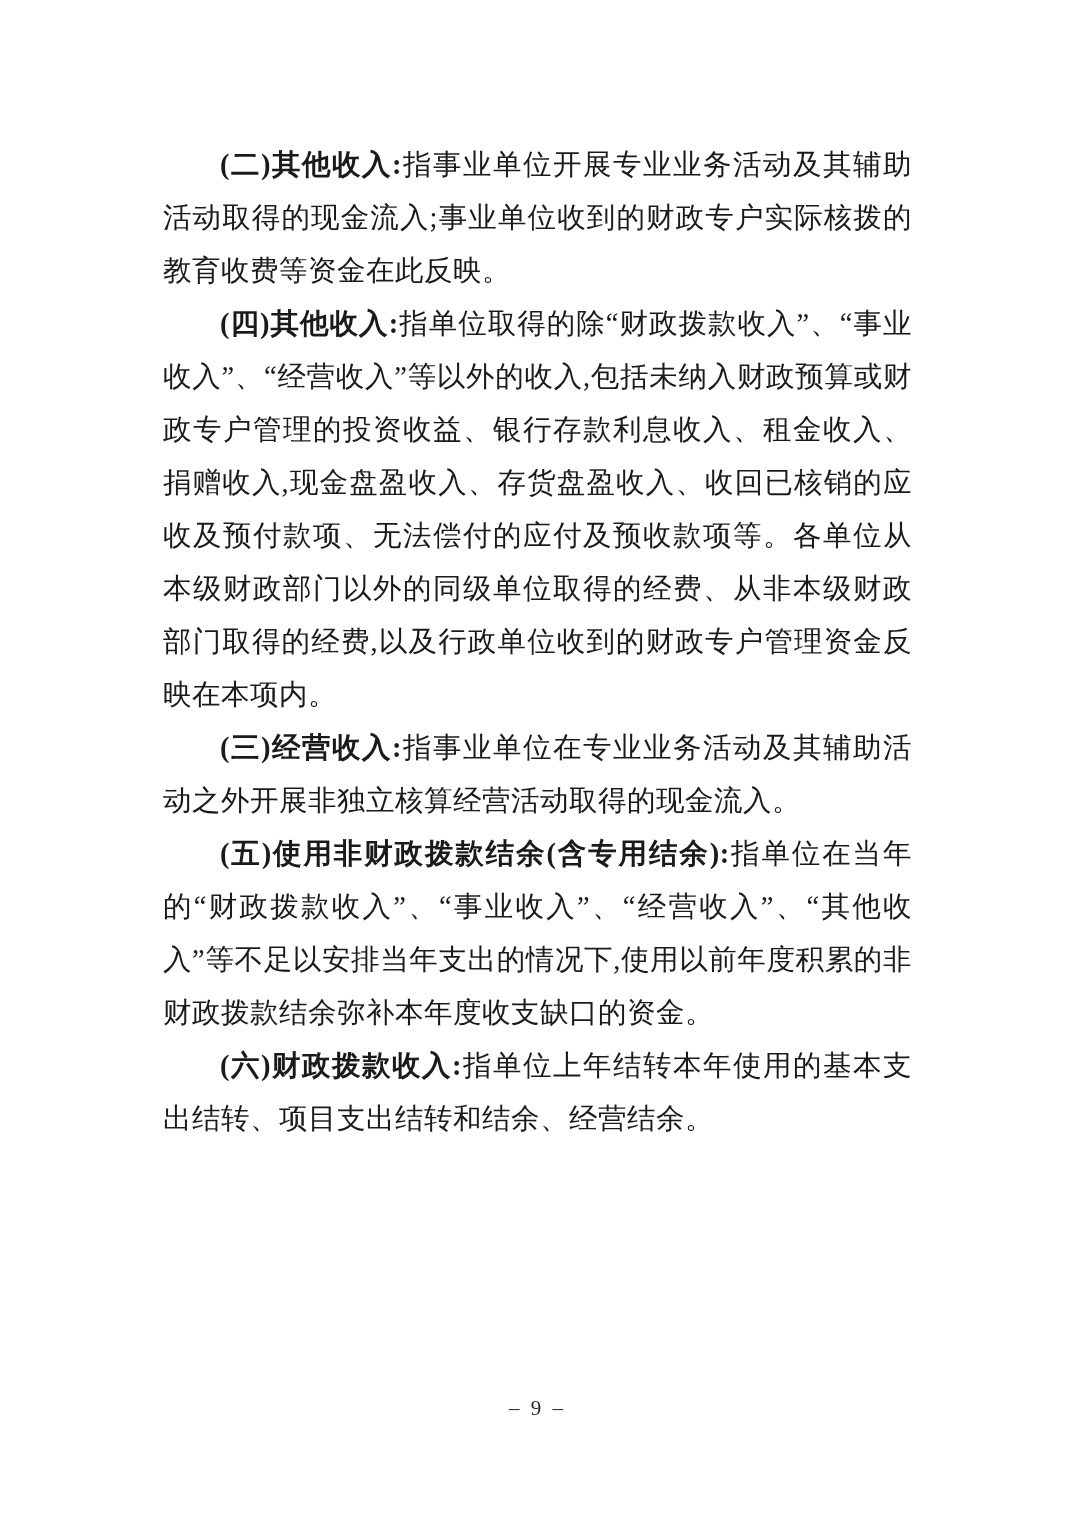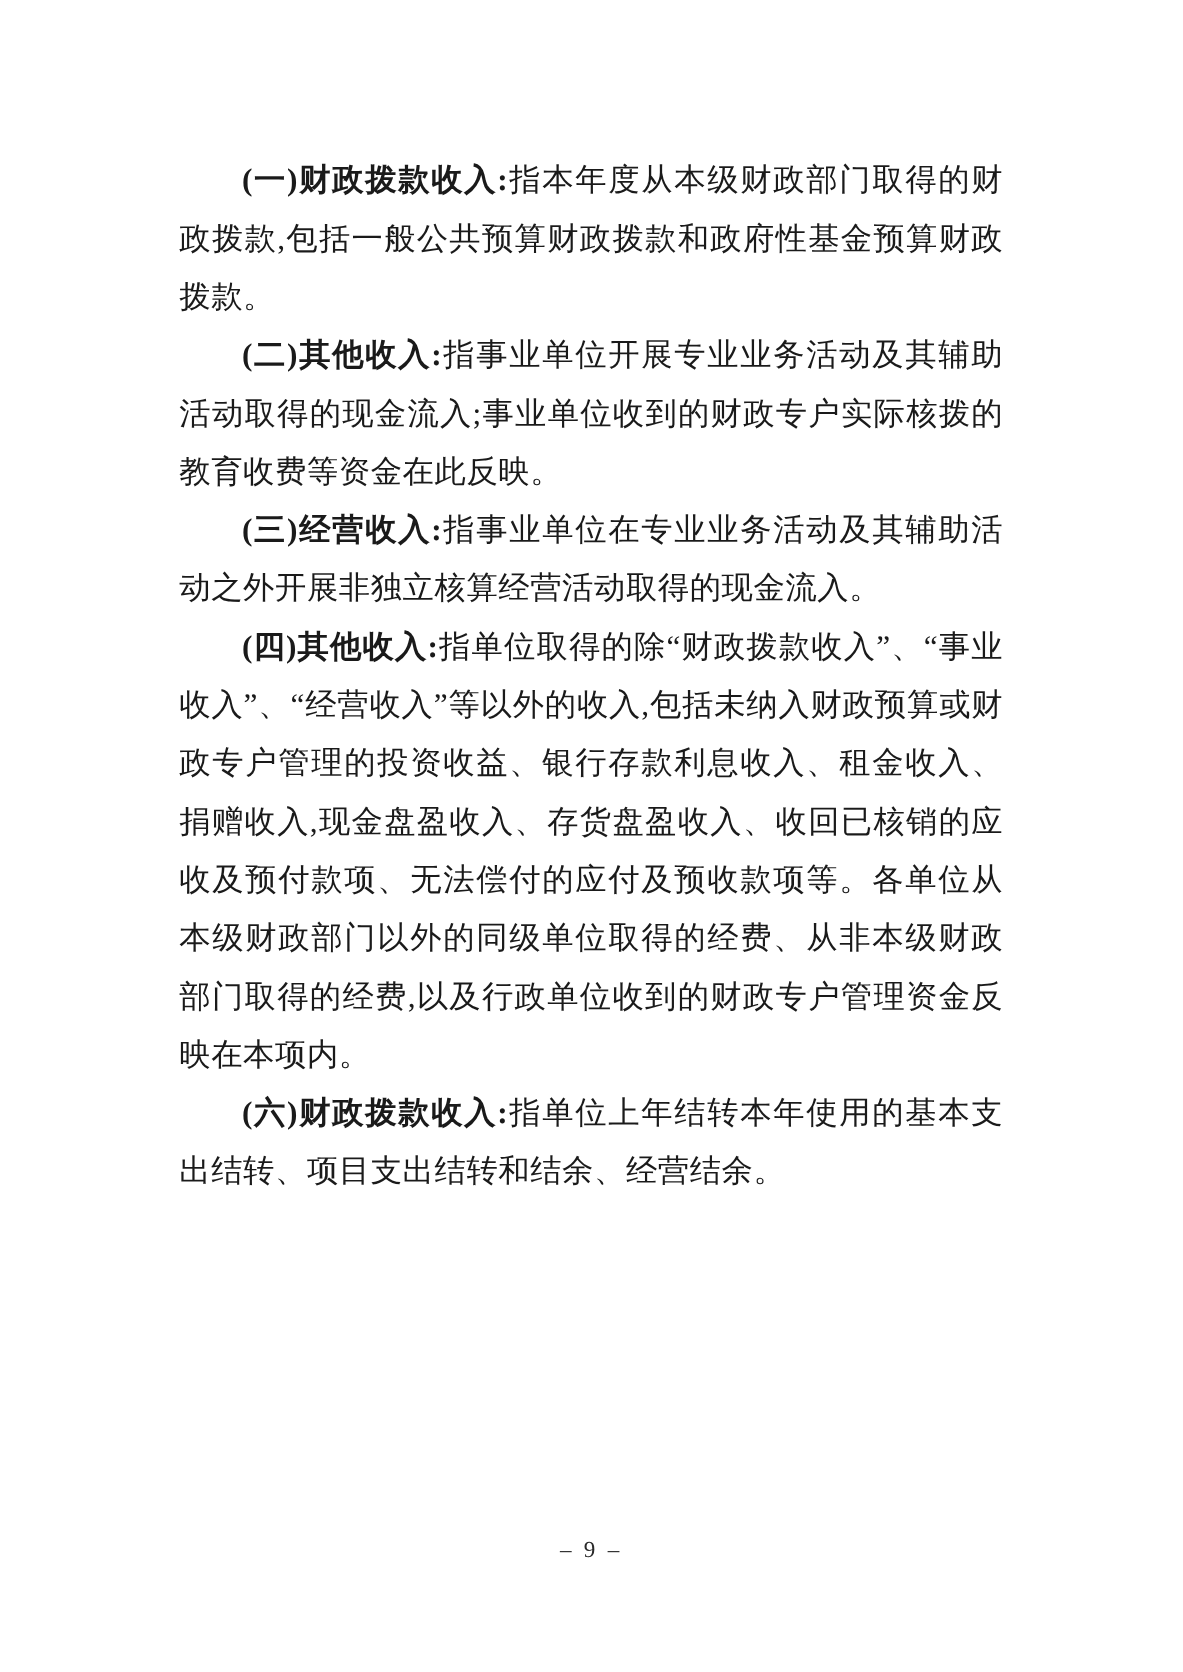--- a/index.html
+++ b/index.html
@@ -48,27 +48,27 @@
     letter-spacing: 3px;
     color: #2a2a2a;
   }
 </style>
 </head>
 <body>
 
 <div class="page">
   <div class="content">
 
-    <p class="para"><span class="label">(一)财政拨款收入:</span><span>指本年度从本级财政部门取得的财政拨款,包括一般公共预算财政拨款和政府性基金预算财政拨款。</span></p>
 
     <p class="para"><span class="label">(二)其他收入:</span><span>指事业单位开展专业业务活动及其辅助活动取得的现金流入;事业单位收到的财政专户实际核拨的教育收费等资金在此反映。</span></p>
 
+    <p class="para"><span class="label">(四)其他收入:</span><span>指单位取得的除“财政拨款收入”、“事业收入”、“经营收入”等以外的收入,包括未纳入财政预算或财政专户管理的投资收益、银行存款利息收入、租金收入、捐赠收入,现金盘盈收入、存货盘盈收入、收回已核销的应收及预付款项、无法偿付的应付及预收款项等。各单位从本级财政部门以外的同级单位取得的经费、从非本级财政部门取得的经费,以及行政单位收到的财政专户管理资金反映在本项内。</span></p>
+
     <p class="para"><span class="label">(三)经营收入:</span><span>指事业单位在专业业务活动及其辅助活动之外开展非独立核算经营活动取得的现金流入。</span></p>
 
-    <p class="para"><span class="label">(四)其他收入:</span><span>指单位取得的除“财政拨款收入”、“事业收入”、“经营收入”等以外的收入,包括未纳入财政预算或财政专户管理的投资收益、银行存款利息收入、租金收入、捐赠收入,现金盘盈收入、存货盘盈收入、收回已核销的应收及预付款项、无法偿付的应付及预收款项等。各单位从本级财政部门以外的同级单位取得的经费、从非本级财政部门取得的经费,以及行政单位收到的财政专户管理资金反映在本项内。</span></p>
-
+    <p class="para"><span class="label">(五)使用非财政拨款结余(含专用结余):</span><span>指单位在当年的“财政拨款收入”、“事业收入”、“经营收入”、“其他收入”等不足以安排当年支出的情况下,使用以前年度积累的非财政拨款结余弥补本年度收支缺口的资金。</span></p>
 
     <p class="para"><span class="label">(六)财政拨款收入:</span><span>指单位上年结转本年使用的基本支出结转、项目支出结转和结余、经营结余。</span></p>
 
   </div>
 
   <div class="page-number">– 9 –</div>
 </div>
 
 </body></html>

